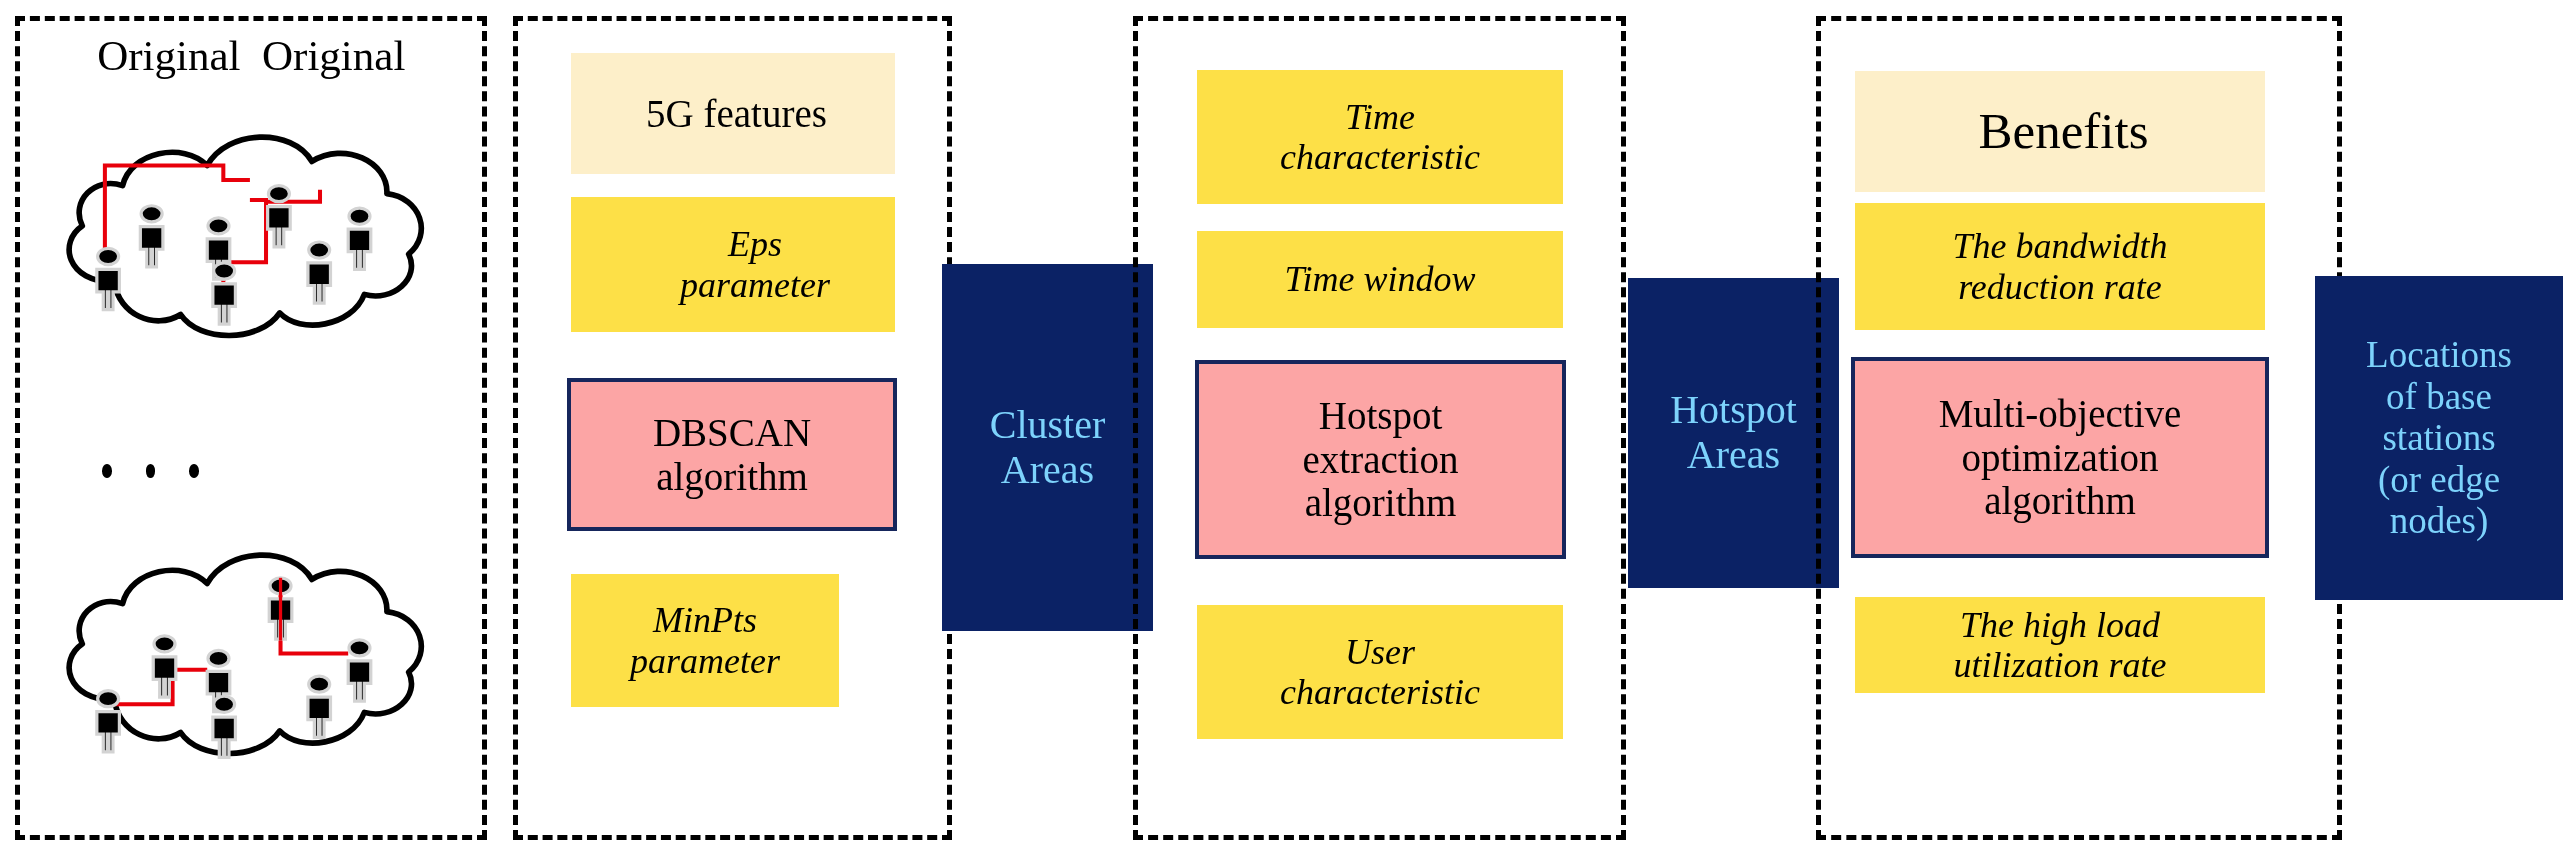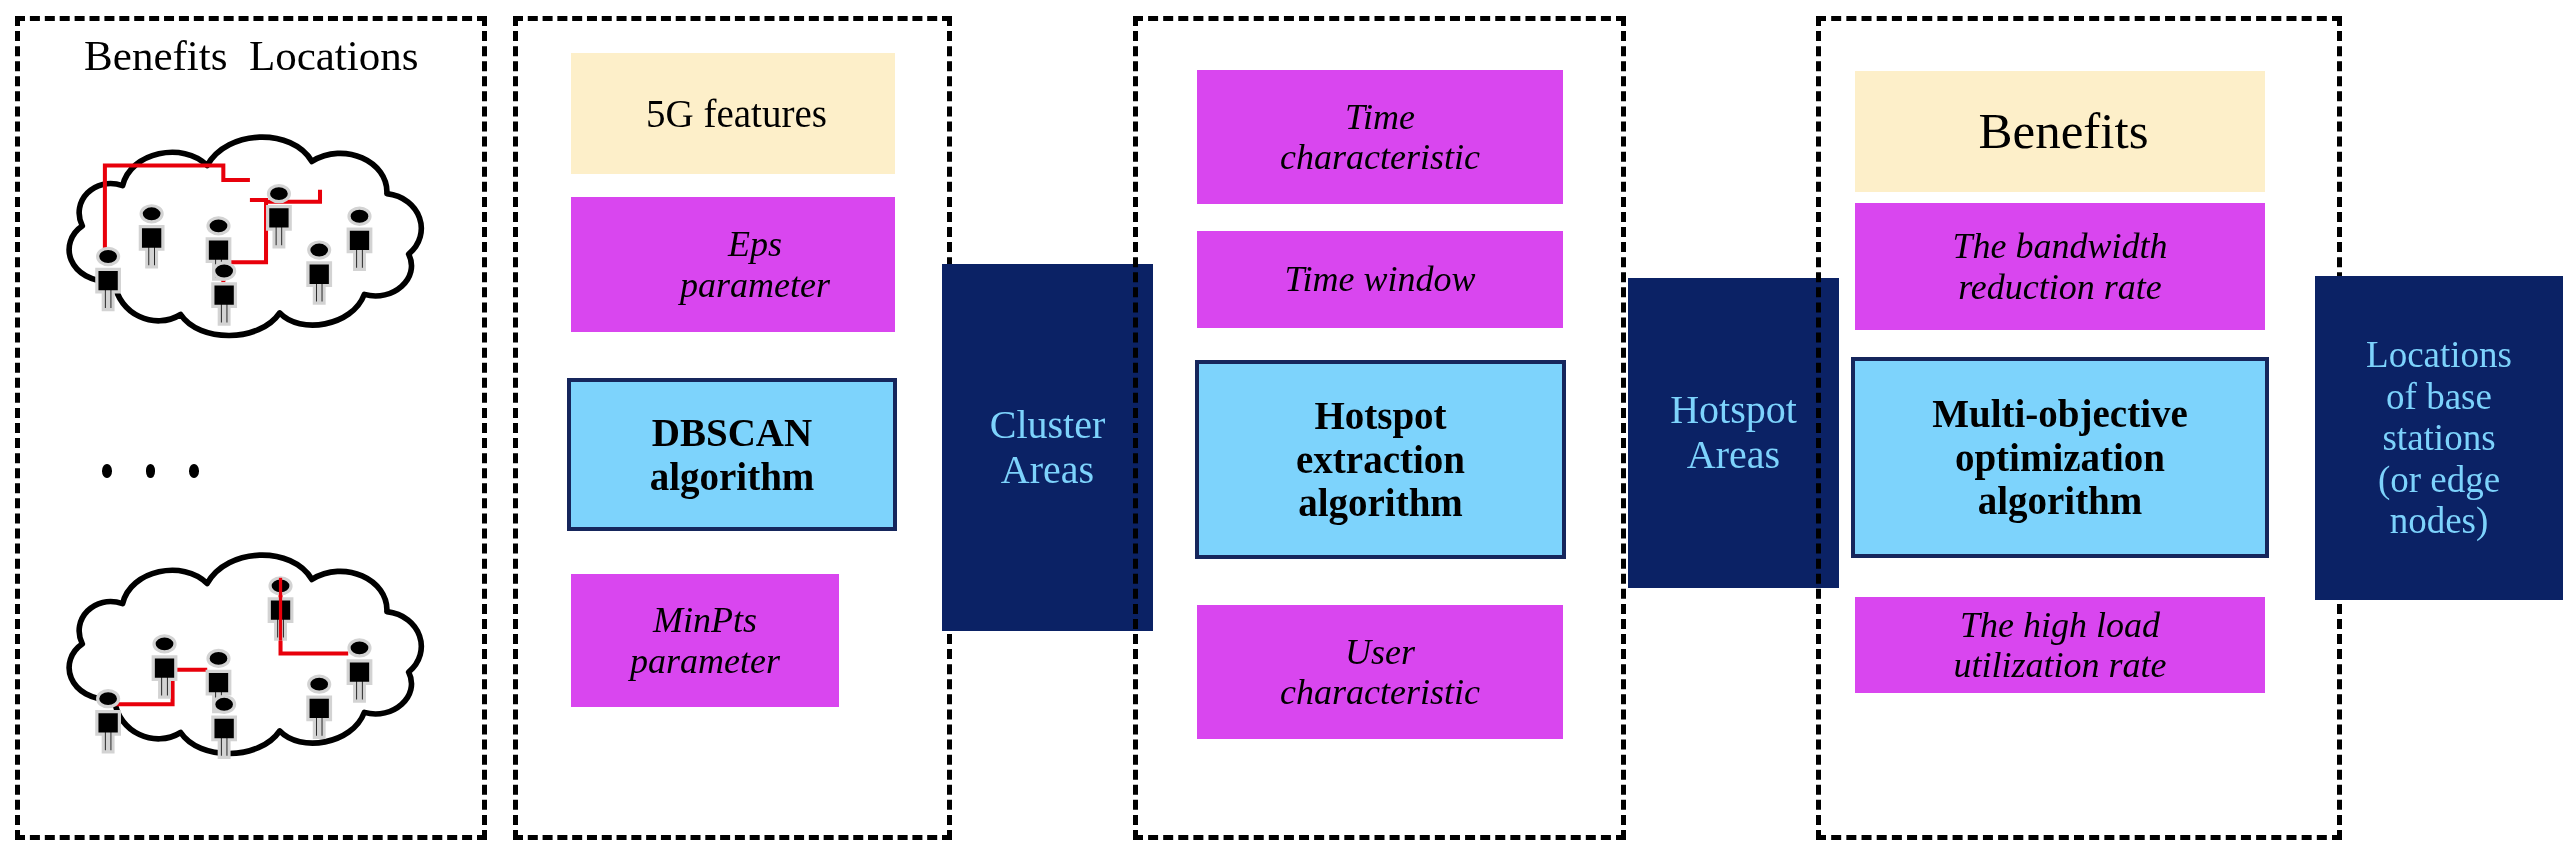--- a/index.html
+++ b/index.html
@@ -8,42 +8,42 @@
 
   .stage{position:absolute;left:0;top:0;width:2576px;height:856px;}
 
   
   .panel{position:absolute;border:5.6px dashed #000;box-sizing:border-box;background:transparent;}
 
   
   .box{position:absolute;box-sizing:border-box;display:flex;align-items:center;
        justify-content:center;text-align:center;line-height:1.12;color:#000;}
   .box.cream{background:#FDEFC9;padding-left:7px;}
-  .box.green{background:#d946ef;}
-  .box.algo{background:#7dd3fc;border:4px solid #16265C;font-weight:bold;}
+  .box.green{background:#fde047;}
+  .box.algo{background:#fca5a5;border:4px solid #16265C;}
   .box.italic{font-style:italic;}
   .box.navy{background:#0B2265;color:#7dd3fc;font-style:normal;}
 
   .p1title{position:absolute;text-align:center;color:#000;white-space:pre;}
 
   
   .cloudwrap{position:absolute;}
   .dots{position:absolute;display:flex;gap:34px;align-items:center;}
   .dots span{display:block;width:13.7px;height:13.7px;border-radius:50%;background:#000;}
 
   svg{display:block;overflow:visible;}
 </style>
 </head>
 <body>
 
 <div class="stage">
 
   <div class="panel" style="left:15.3px;top:16px;width:472px;height:824px;"></div>
 
-  <div class="p1title" style="left:15.3px;top:31px;width:472px;font-size:43px;">Benefits  Locations</div>
+  <div class="p1title" style="left:15.3px;top:31px;width:472px;font-size:43px;">Original  Original</div>
 
   <div class="cloudwrap" style="left:34px;top:113px;width:427px;height:258px;">
     <svg width="427" height="258" viewBox="0 0 530 320">
       <path d="M100 210
                C 40 210 30 160 60 140
                C 45 110 75 78 110 90
                C 120 48 185 35 215 65
                C 240 20 320 18 345 60
                C 385 35 440 60 438 100
                C 480 105 495 150 465 175

